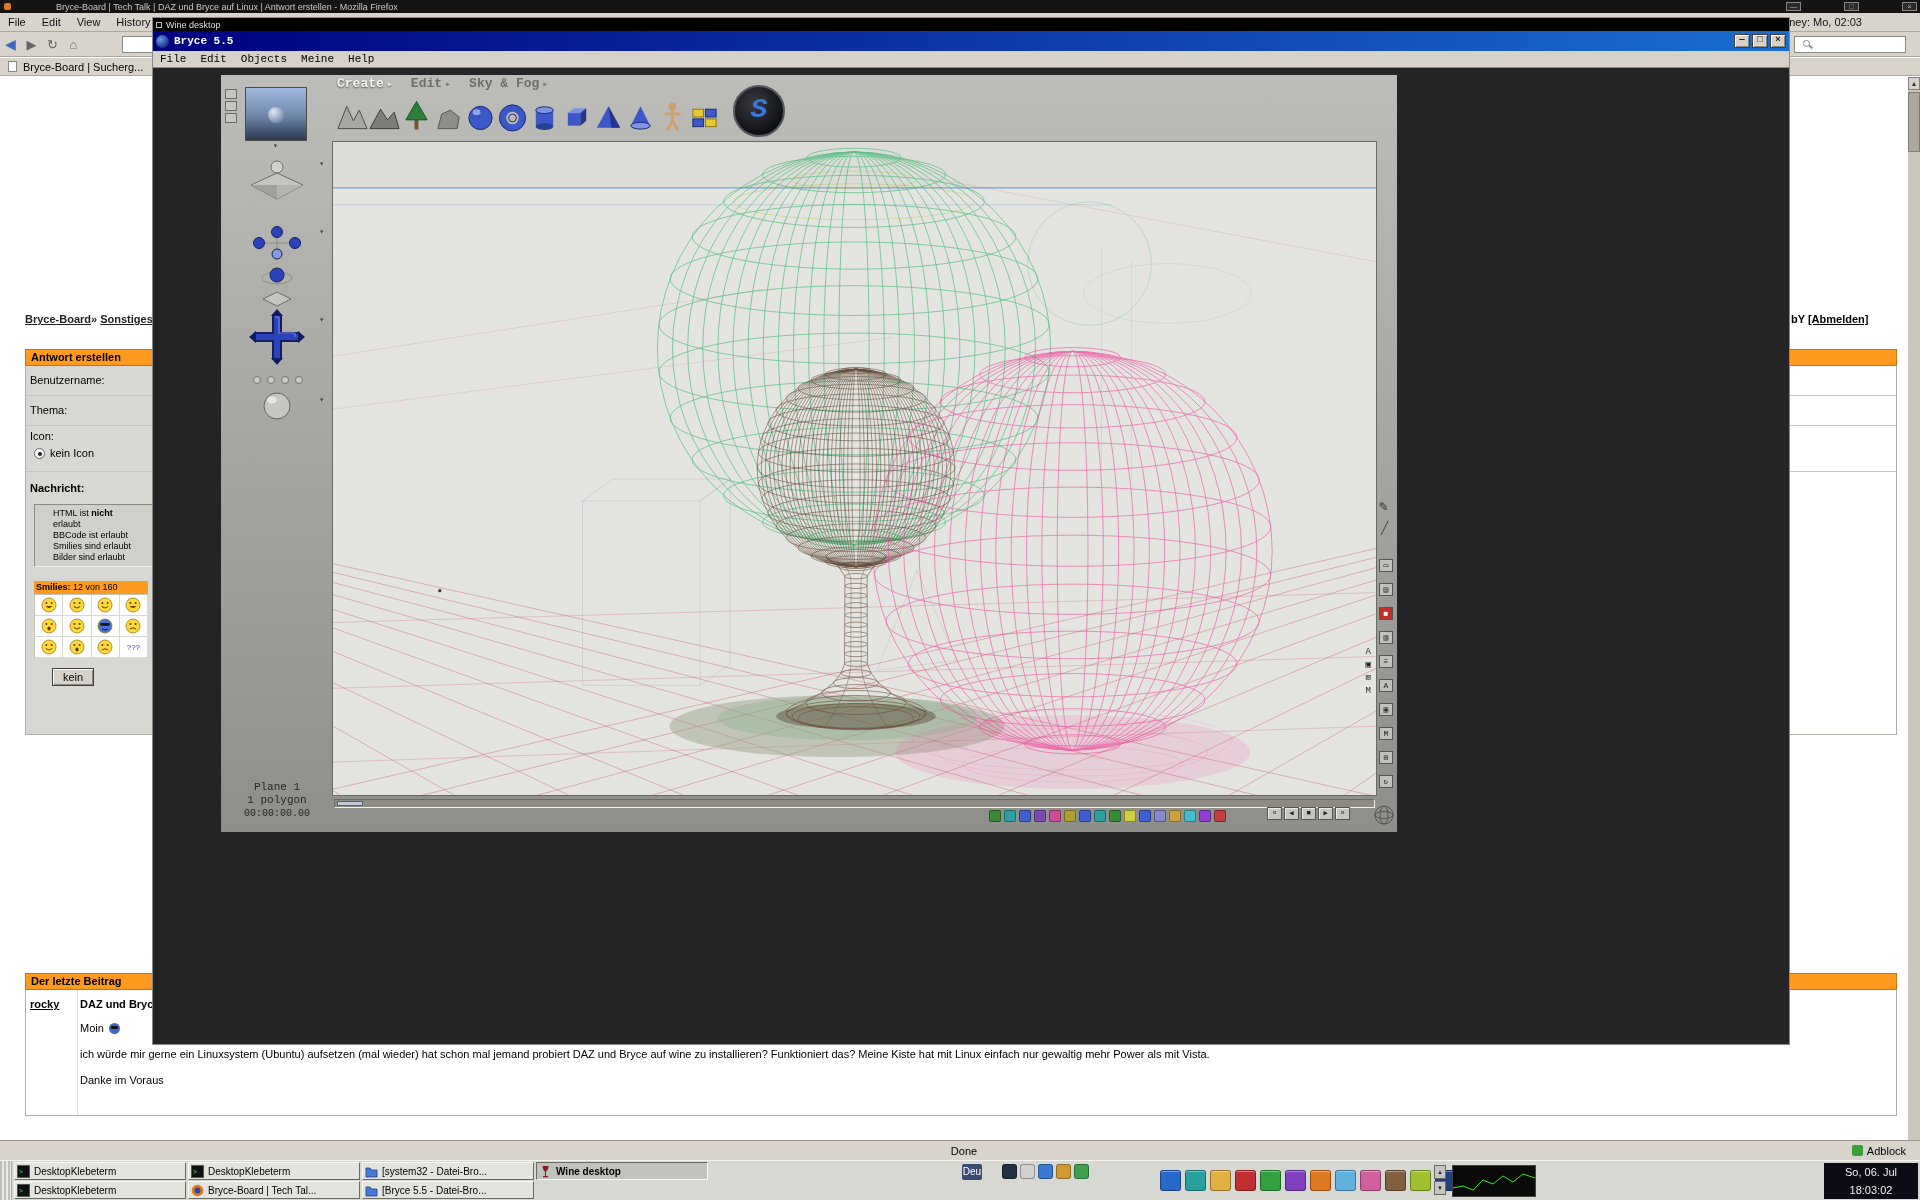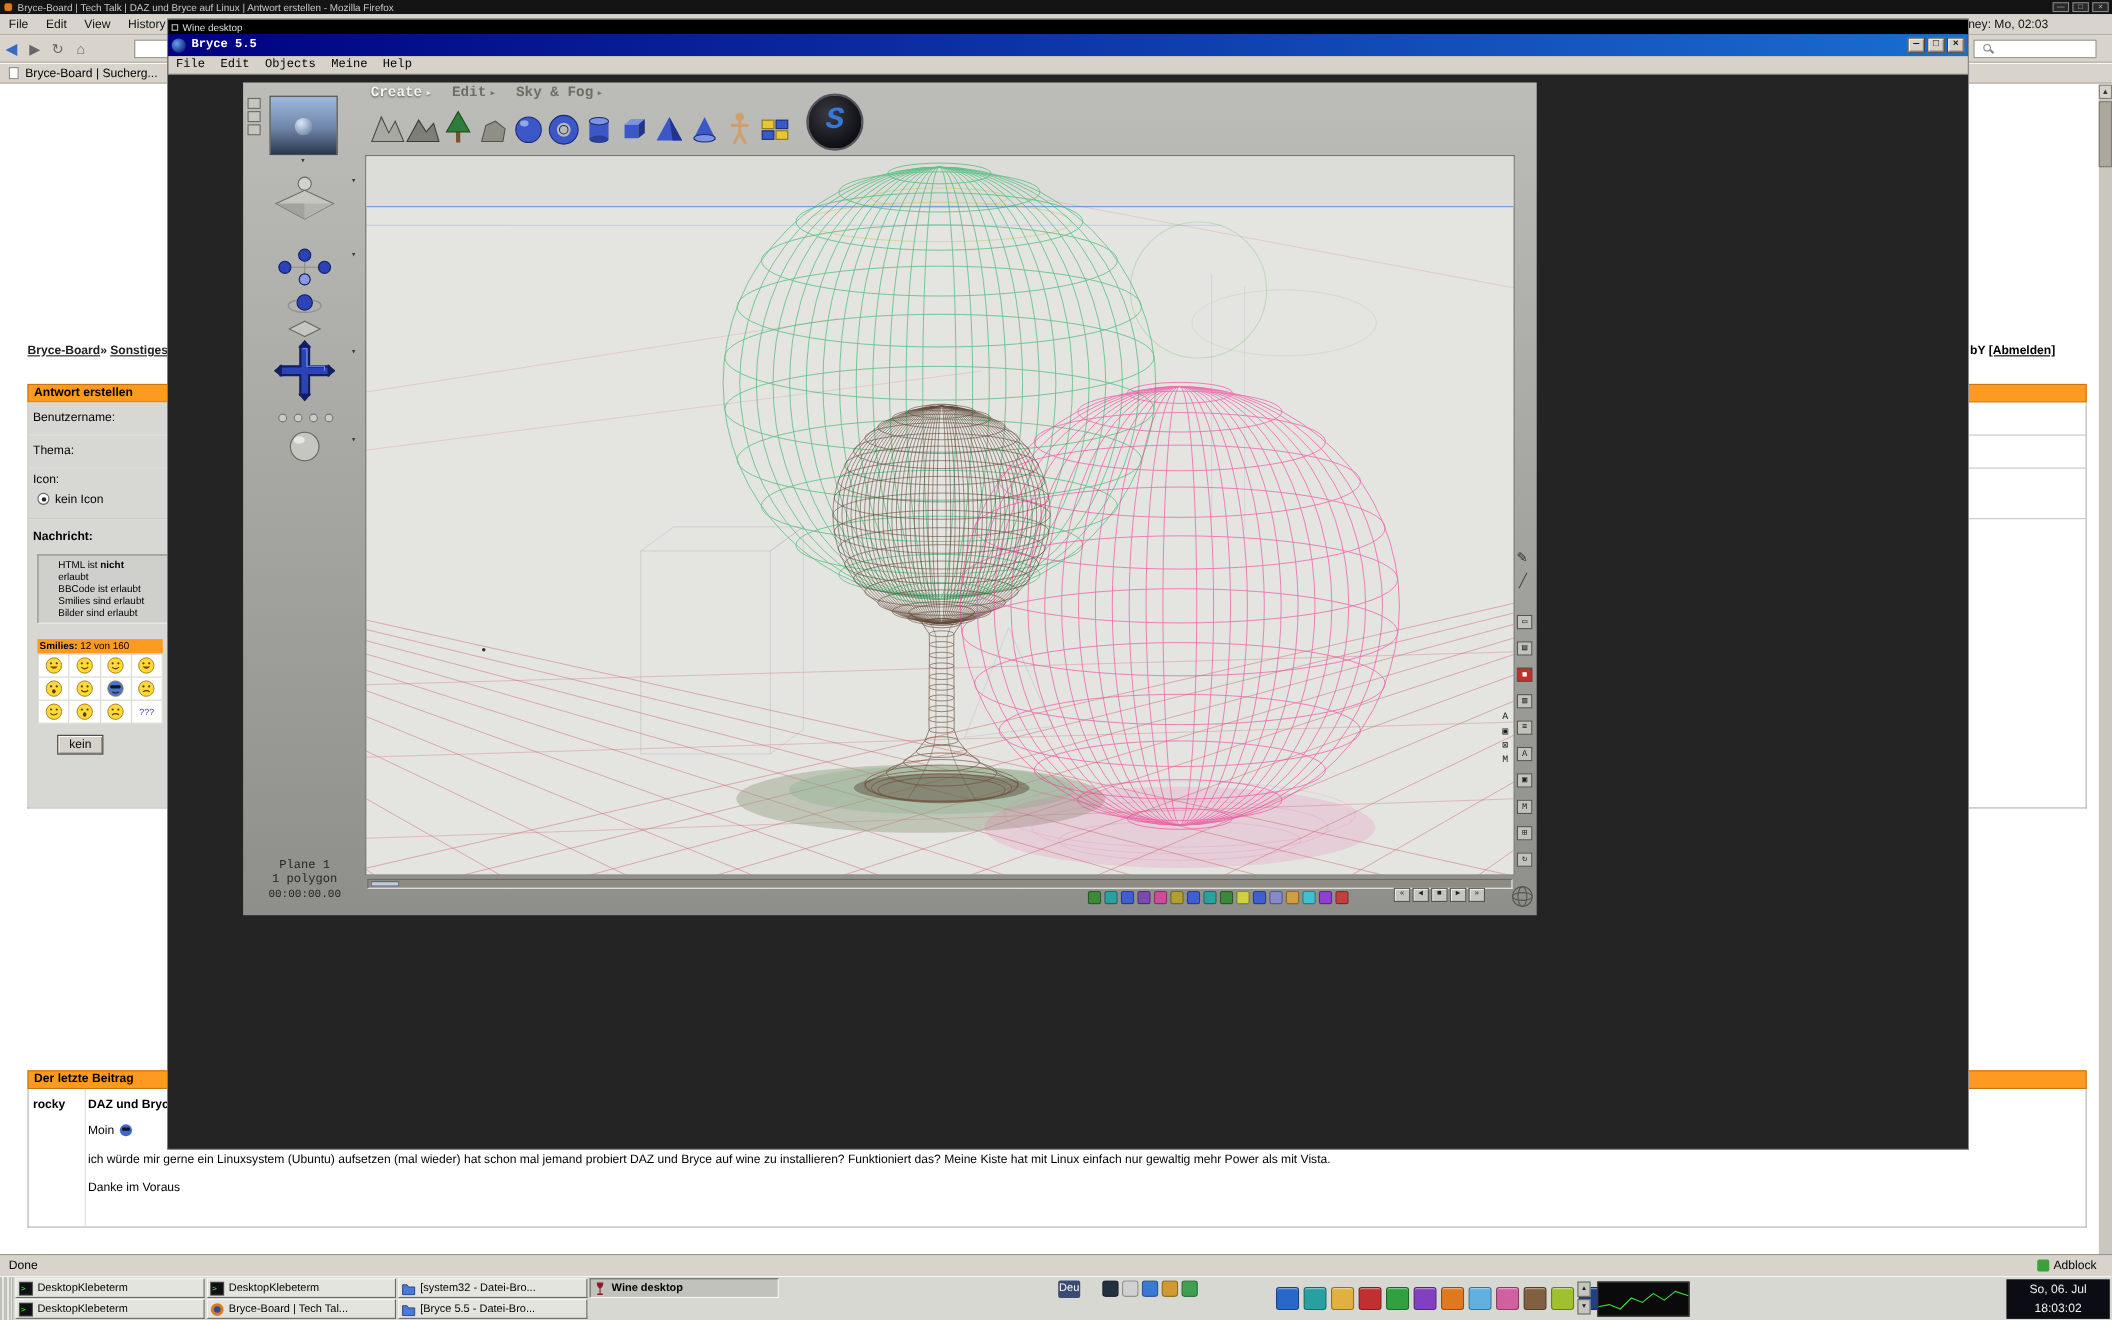--- a/index.html
+++ b/index.html
@@ -1,21 +1,21 @@
 <!DOCTYPE html>
 <html><head>
 <meta charset="utf-8">
 <style>
   * { margin:0; padding:0; box-sizing:border-box; }
   body { width:1920px; height:1200px; overflow:hidden; position:relative;
          font-family:"Liberation Sans", sans-serif; background:#fff; }
 
   
   #ff-titlebar { position:absolute; left:0; top:0; width:1920px; height:13px; background:#141414;
-    color:#c8c8c8; font-size:9px; display:flex; align-items:center; z-index:1; }
+    color:#c8c8c8; font-size:9px; display:flex; align-items:center; z-index:1;gap:40px; }
   .tb-appicon { width:7px; height:7px; background:#e07820; margin:0 5px 0 4px; border-radius:2px; flex:none; }
   #ff-title { flex:1; white-space:nowrap; overflow:hidden; }
   .wm-box { width:15px; height:9px; border:1px solid #888; color:#bbb; font-size:7px; line-height:7px;
     text-align:center; margin-right:3px; background:#2a2a2a; }
 
   #ff-menubar { position:absolute; left:0; top:13px; width:1920px; height:19px; background:#d8d4cc;
     border-bottom:1px solid #aea9a0; font-size:11px; display:flex; align-items:center; color:#111; z-index:1; }
   .menu-item { padding:0 8px; }
   #world-clock { position:absolute; right:58px; top:3px; font-size:11px; }
 
@@ -78,33 +78,33 @@
   .sm-cell { height:21px; border-right:1px solid #d8d8d2; border-bottom:1px solid #d8d8d2;
     display:flex; align-items:center; justify-content:center; }
   .qqq { font-size:8px; color:#3a3ac0; }
   #mehr { display:block; margin:10px 0 0 22px; width:42px; height:18px; font-size:11px;
     background:#d6d2ca; border:1px solid #404040;
     box-shadow:inset 1px 1px 0 #fff, inset -1px -1px 0 #8a8a84; }
   #msg-area { width:760px; height:238px; border:1px solid; border-color:#7a7a74 #e8e8e4 #e8e8e4 #7a7a74; }
 
   .post { display:grid; grid-template-columns:52px 1fr; background:#fff; border:1px solid #b0b0aa;
     border-top:none; min-height:126px; }
-  .post-author { border-right:1px solid #ddd; font-weight:bold; font-size:11px; padding:8px 0 0 4px; }
+  .post-author { border-right:1px solid #ddd; font-weight:bold; font-size:11px; padding:8px 0 0 4px;text-decoration:underline; }
   .post-main { font-size:11px; padding:8px 0 0 2px; }
   .post-title { font-weight:bold; white-space:nowrap; }
   .post-greet { margin-top:12px; }
   .post-body { margin-top:14px; white-space:nowrap; }
   .post-thanks { margin-top:14px; }
   .cool-sm { display:inline-block; width:11px; height:11px; border-radius:50%; background:#3f67c8;
     position:relative; vertical-align:-2px; margin-left:5px; }
   .cool-sm::after { content:""; position:absolute; left:2px; top:3px; width:7px; height:2.5px;
     background:#10131c; border-radius:1px; }
 
   #ff-statusbar { position:absolute; left:0; top:1140px; width:1920px; height:20px; background:#d8d4cc;
-    border-top:1px solid #9a968e; font-size:11px; display:flex; align-items:center; z-index:1; }
+    border-top:1px solid #9a968e; font-size:11px; display:flex; align-items:center; z-index:1;justify-content:center; }
   #status-done { margin-left:8px; }
   #adblock-wrap { position:absolute; right:14px; display:flex; align-items:center; }
   #abp-icon { width:11px; height:11px; background:#3aa03a; border-radius:2px; margin-right:4px; }
 
   #ff-scrollbar { position:absolute; left:1908px; top:77px; width:12px; height:1063px; background:#cac7bf; z-index:1; }
   #sb-up { height:13px; background:#d6d2ca; border:1px solid #808080; font-size:7px; text-align:center;
     line-height:11px; color:#333; }
   #sb-thumb { position:absolute; left:0; top:15px; width:12px; height:60px; background:#aca89e;
     border:1px solid #807c74; }
 

